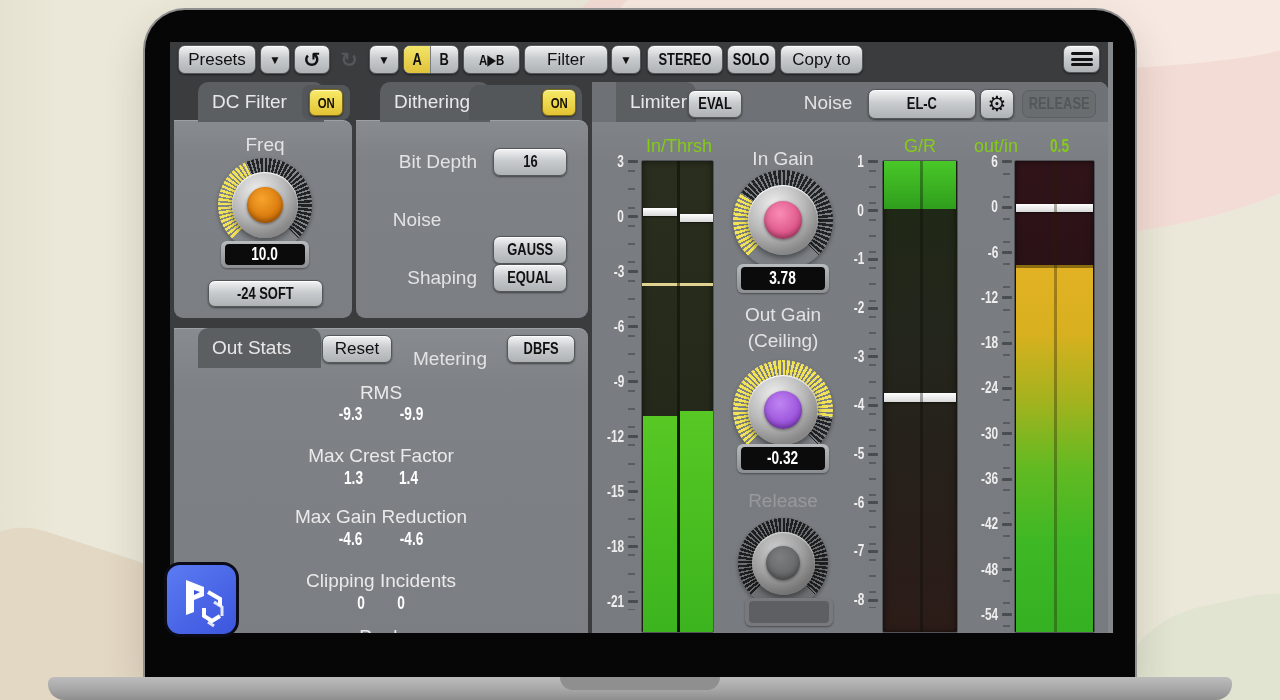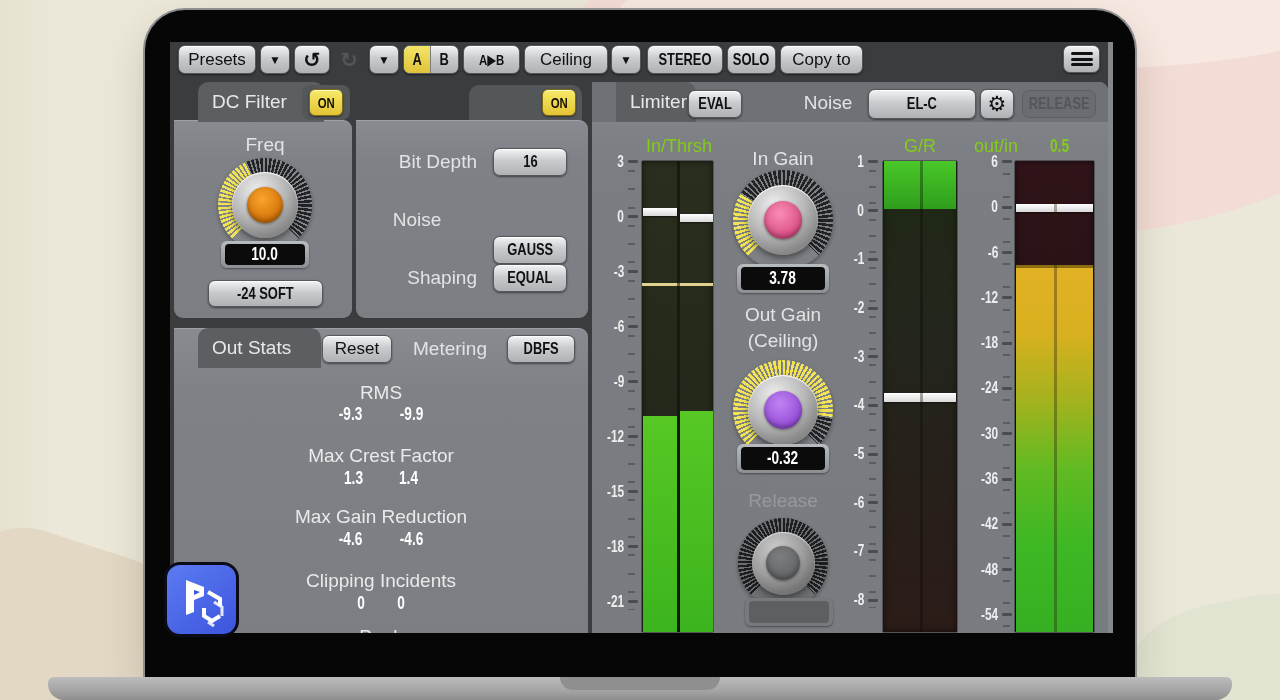--- a/index.html
+++ b/index.html
@@ -110,21 +110,21 @@
             <span class="cn">A</span>
           </div>
         <div style="width:50%;height:100%;display:flex;align-items:center;justify-content:center;">
             <span class="cn">B</span>
           </div>
       </div>
       <div class="btn" style="left:293px;top:3px;width:57px;">
           <span class="cn" style="font-size:15px;">A▶B</span>
         </div>
       <div class="btn" style="left:354px;top:3px;width:84px;">
-          <span>Ceiling</span>
+          <span>Filter</span>
         </div>
       <div class="btn" style="left:441px;top:3px;width:30px;">
           <span style="font-size:12px;">▼</span>
         </div>
       <div class="btn" style="left:477px;top:3px;width:76px;">
           <span class="cn">STEREO</span>
         </div>
       <div class="btn" style="left:557px;top:3px;width:49px;">
           <span class="cn">SOLO</span>
         </div>
@@ -156,20 +156,23 @@
       <div class="vplate" style="left:51px;top:199px;width:88px;height:27px;">
         <div class="vbox">
             <span class="cn">10.0</span>
           </div>
       </div>
       <div class="btn" style="left:38px;top:238px;width:115px;height:27px;">
           <span class="cn">-24 SOFT</span>
         </div>
 
       <div class="panel" style="left:186px;top:78px;width:232px;height:198px;"></div>
+      <div class="tab" style="left:186px;top:40px;width:110px;">
+          <span>Dithering</span>
+        </div>
       <div class="plate" style="left:299px;top:43px;width:113px;height:35px;border-radius:10px 10px 0 0;"></div>
       <div class="on" style="left:372px;top:47px;">
           <span class="cn">ON</span>
         </div>
       <div class="lbl" style="left:187px;top:109px;width:120px;text-align:right;">Bit Depth</div>
       <div class="btn" style="left:323px;top:106px;width:74px;height:28px;">
           <span class="cn">16</span>
         </div>
       <div class="lbl" style="left:187px;top:167px;width:120px;text-align:center;">Noise</div>
       <div class="btn" style="left:323px;top:164px;width:74px;height:28px;margin-top:30px;">
@@ -180,21 +183,21 @@
           <span class="cn">EQUAL</span>
         </div>
 
       <div class="panel" style="left:4px;top:286px;width:414px;height:305px;border-radius:0 9px 0 0;"></div>
       <div class="tab" style="left:4px;top:286px;width:123px;">
           <span>Out Stats</span>
         </div>
       <div class="btn" style="left:152px;top:293px;width:70px;height:28px;">
           <span>Reset</span>
         </div>
-      <div class="lbl" style="left:230px;top:296px;width:100px;">Metering</div>
+      <div class="lbl" style="left:230px;top:306px;width:100px;">Metering</div>
       <div class="btn" style="left:337px;top:293px;width:68px;height:28px;">
           <span class="cn">DBFS</span>
         </div>
 
       <div class="stat-l" style="top:340px;">RMS</div>
       <div class="stat-v" style="top:362px;">
           <span class="cn">-9.3</span>
           <span class="cn">-9.9</span>
         </div>
       <div class="stat-l" style="top:403px;">Max Crest Factor</div>

